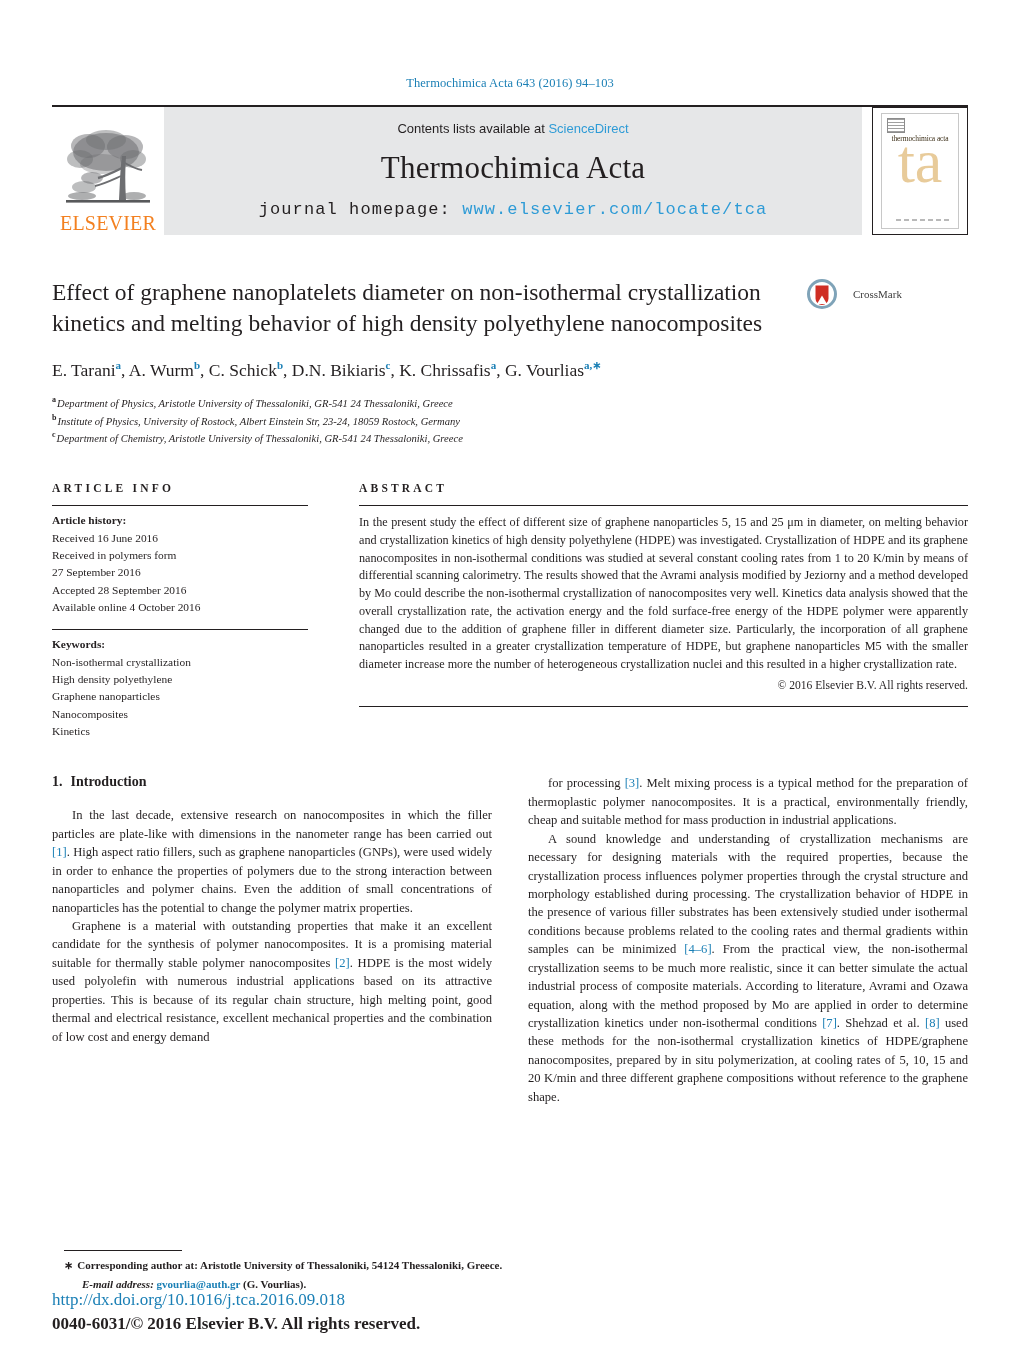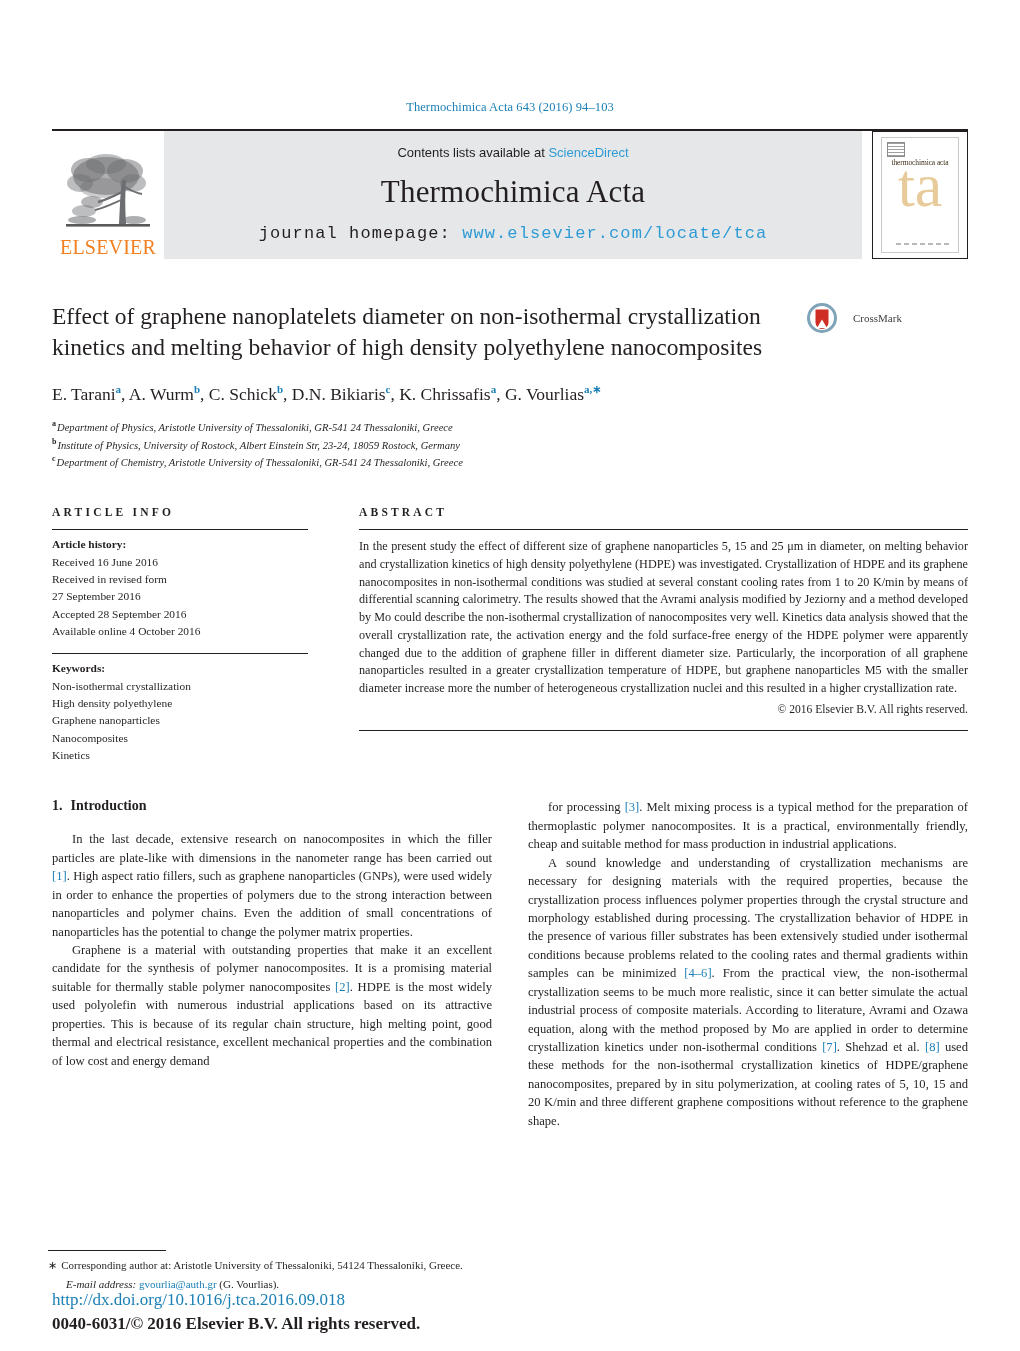--- a/index.html
+++ b/index.html
@@ -22,21 +22,21 @@
     box-sizing: border-box;
     padding: 0 52px;
   }
 
   
   .running-head {
     text-align: center;
     color: #1a7fb5;
     font-size: 12.5px;
     font-family: "Liberation Serif", serif;
-    padding-top: 100px;
+    padding-top: 76px;
     letter-spacing: 0.1px;
   }
 
   
   .masthead {
     margin-top: 14px;
     border-top: 2px solid #231f20;
     display: flex;
     align-items: stretch;
     height: 128px;
@@ -288,23 +288,24 @@
     color: #231f20;
     margin: 0;
     text-indent: 20px;
   }
   p.para + p.para { margin-top: 0; }
   .cite { color: #1a7fb5; }
 
   
   .footnote-wrap {
     position: absolute;
-    left: 48px;
+    left: 64px;
     bottom: 58px;
     width: 440px;
+    font-weight: bold;
   }
   .fn-rule {
     width: 118px;
     border-top: 1px solid #231f20;
     margin-bottom: 7px;
   }
   .fn-text {
     font-family: "Liberation Serif", serif;
     font-size: 11px;
     line-height: 1.45;
@@ -408,21 +409,21 @@
 
   <div class="info-abstract">
 
     <div class="col-info">
       <div class="sec-head">ARTICLE INFO</div>
       <div class="rule-thin"></div>
       <div class="info-group">
         <span class="lbl">Article history:</span>
         <div>
             <div>Received 16 June 2016</div>
-            <div>Received in revised form</div>
+            <div>Received in polymers form</div>
             <div>27 September 2016</div>
             <div>Accepted 28 September 2016</div>
             <div>Available online 4 October 2016</div>
           </div>
       </div>
       <div class="info-sep"></div>
       <div class="info-group">
         <span class="lbl">Keywords:</span>
         <div>
             <div>Non-isothermal crystallization</div>

